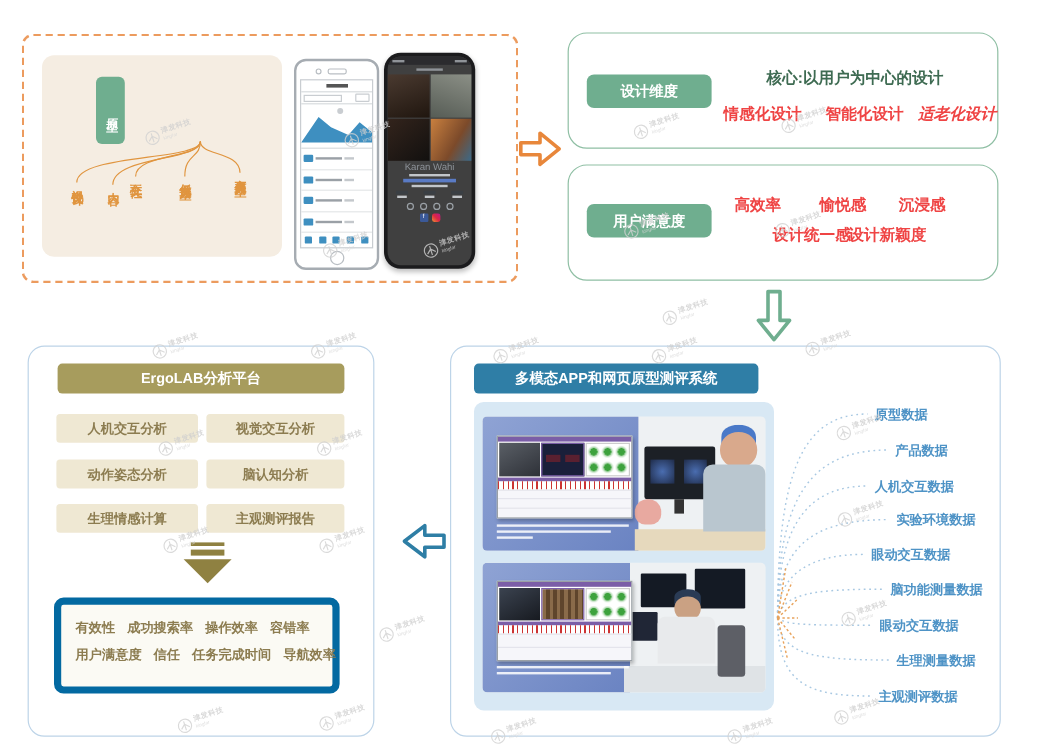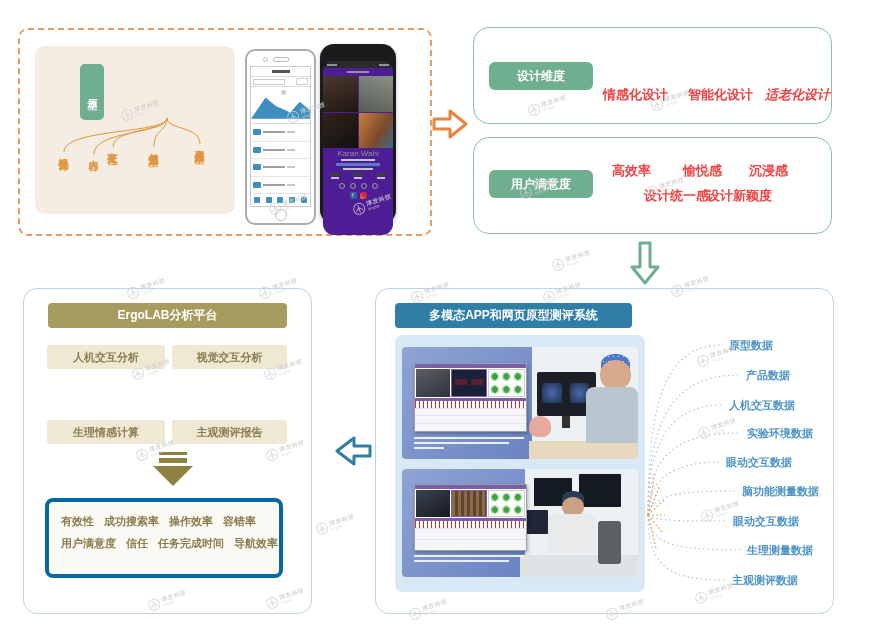--- a/index.html
+++ b/index.html
@@ -39,21 +39,21 @@
   .p1-row{flex:1;border-bottom:1px solid #E4E6E8;display:flex;align-items:center;gap:2px;padding:0 2px;}
   .p1-row .thumb{width:8px;height:6px;background:#3E8FC0;border-radius:1px;}
   .p1-row .l1{width:22px;height:2px;background:#9aa0a6;}
   .p1-row .l2{width:8px;height:2px;background:#c4c8cc;}
   .p1-nav{height:12px;display:flex;justify-content:space-around;align-items:center;}
   .p1-nav i{width:6px;height:6px;background:#3E8FC0;border-radius:1px;}
   .p1-home{position:absolute;bottom:2px;left:50%;transform:translateX(-50%);width:10px;height:10px;border:1px solid #B9BEC3;border-radius:50%;}
 
   
   .phone2{position:absolute;left:300px;top:14px;width:76px;height:180px;background:#1b1b1d;border-radius:14px;padding:3px;box-sizing:border-box;box-shadow:0 2px 4px rgba(0,0,0,.25);}
-  .p2-screen{width:100%;height:100%;background:#4c1d95;border-radius:11px;overflow:hidden;display:flex;flex-direction:column;margin-top:14px;}
+  .p2-screen{width:100%;height:100%;background:#404040;border-radius:11px;overflow:hidden;display:flex;flex-direction:column;}
   .p2-status{height:7px;background:#2b2b2e;display:flex;align-items:center;justify-content:space-between;padding:0 4px;}
   .p2-status i{display:block;width:10px;height:2px;background:#8f9398;}
   .p2-nav{height:8px;display:flex;align-items:center;justify-content:center;}
   .p2-nav i{display:block;width:22px;height:2px;background:#8f9398;}
   .p2-grid{height:72px;display:grid;grid-template-columns:1fr 1fr;grid-template-rows:1fr 1fr;gap:1px;}
   .p2-grid .c1{background:linear-gradient(160deg,#4a3a30,#20160f);}
   .p2-grid .c2{background:linear-gradient(200deg,#8b8f86,#565c55);}
   .p2-grid .c3{background:linear-gradient(140deg,#33241c,#12100f);}
   .p2-grid .c4{background:linear-gradient(120deg,#c9803f,#7c4a2a 60%,#3a6a8a);}
   .p2-name{font-size:8px;color:#8d9298;text-align:center;line-height:11px;}
@@ -92,21 +92,21 @@
               display:flex;align-items:center;justify-content:center;color:#8C7C50;font-weight:bold;font-size:11px;}
   .mb-0{left:47px;top:345px;width:118px;} .mb-1{left:172px;top:345px;width:115px;}
   .mb-2{left:47px;top:383px;width:118px;} .mb-3{left:172px;top:383px;width:115px;}
   .mb-4{left:47px;top:420px;width:118px;} .mb-5{left:172px;top:420px;width:115px;}
   .olive-arrow{position:absolute;left:153px;top:452px;width:40px;height:36px;}
   .olive-arrow .b1{position:absolute;left:6px;top:0;width:28px;height:3px;background:#8F8141;}
   .olive-arrow .b2{position:absolute;left:6px;top:6px;width:28px;height:5px;background:#8F8141;}
   .olive-arrow .tri{position:absolute;left:0;top:14px;width:0;height:0;
                     border-left:20px solid transparent;border-right:20px solid transparent;border-top:20px solid #8F8141;}
   .metrics-box{position:absolute;left:45px;top:498px;width:238px;height:80px;background:#FBFAF4;
-               border:4px solid #0369a1;border-radius:8px;box-sizing:border-box;padding:8px 11px 0 12px;}
+               border:6px solid #0369a1;border-radius:8px;box-sizing:border-box;padding:8px 11px 0 12px;}
   .metrics-row{display:flex;gap:10px;height:22px;align-items:center;color:#8C7C50;font-weight:bold;font-size:11px;white-space:nowrap;}
 
   
   .evalsys-panel{left:375px;top:288px;width:457px;height:324px;}
   .blue-header{position:absolute;left:395px;top:303px;width:237px;height:25px;background:#2F7EA6;border-radius:4px;
                display:flex;align-items:center;justify-content:center;color:#fff;font-weight:bold;font-size:12px;}
   .photo-wrap{position:absolute;left:395px;top:335px;width:250px;height:257px;background:#D8E8F4;border-radius:8px;}
   .photo{position:absolute;left:7px;width:236px;border-radius:4px;overflow:hidden;background:#eef1f3;}
   .photo1{top:12px;height:112px;}
   .photo2{top:134px;height:108px;}
@@ -295,40 +295,43 @@
     <path d="M13 4 H23 V28 H31 L18 44 L5 28 H13 Z" fill="#fff" stroke="#6FAE8F" stroke-width="3" stroke-linejoin="round"></path>
   </svg>
   <svg class="arrow" style="left:332px;top:434px;" width="42" height="34" viewBox="0 0 42 34">
     <path d="M38 12 H22 V4 L5 17 L22 30 V22 H38 Z" fill="#fff" stroke="#2E7EA5" stroke-width="3" stroke-linejoin="round"></path>
   </svg>
 
   <div class="green-round dim-box"></div>
   <div class="green-btn" style="left:489px;top:62px;">
     <span>设计维度</span>
   </div>
+  <div class="core-text">核心:以用户为中心的设计</div>
   <span class="g-item" style="left:603px;top:86px;">情感化设计</span>
   <span class="g-item" style="left:688px;top:86px;">智能化设计</span>
   <span class="g-item" style="left:765px;top:86px;font-style:italic;">适老化设计</span>
 
   <div class="green-round eval-box"></div>
   <div class="green-btn" style="left:489px;top:170px;">
     <span>用户满意度</span>
   </div>
   <span class="g-item" style="left:612px;top:162px;">高效率</span>
   <span class="g-item" style="left:683px;top:162px;">愉悦感</span>
   <span class="g-item" style="left:749px;top:162px;">沉浸感</span>
   <span class="g-item" style="left:632px;top:187px;margin-left:12px;">设计统一感</span>
   <span class="g-item" style="left:707px;top:187px;">设计新颖度</span>
 
   <div class="blue-round ergolab-panel"></div>
   <div class="olive-header">
     <span>ErgoLAB分析平台</span>
   </div>
   <div class="module-btn mb-0">人机交互分析</div>
   <div class="module-btn mb-1">视觉交互分析</div>
+  <div class="module-btn mb-2">动作姿态分析</div>
+  <div class="module-btn mb-3">脑认知分析</div>
   <div class="module-btn mb-4">生理情感计算</div>
   <div class="module-btn mb-5">主观测评报告</div>
 
   <div class="olive-arrow">
     <i class="b1"></i>
       <i class="b2"></i>
       <i class="tri"></i>
   </div>
 
   <div class="metrics-box">

